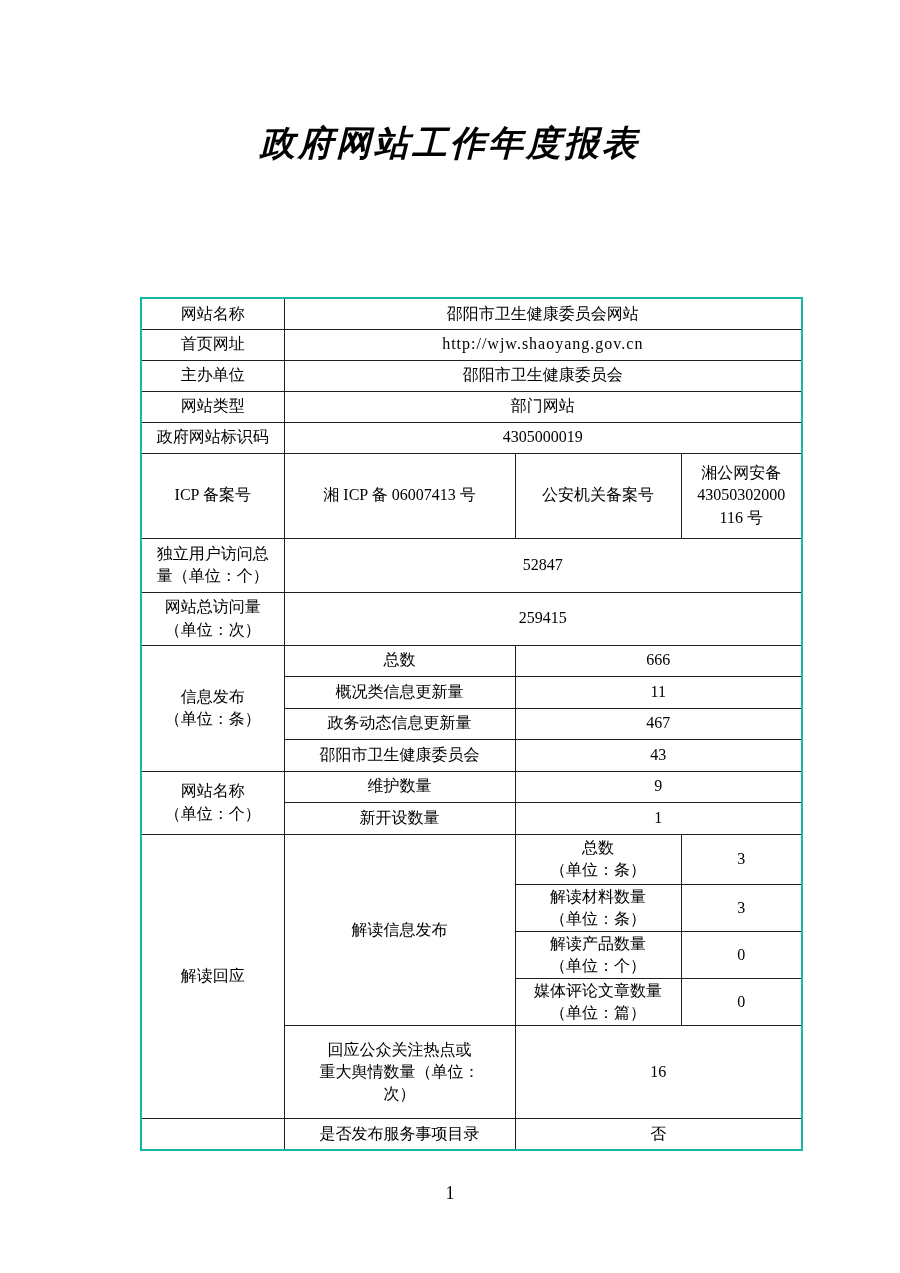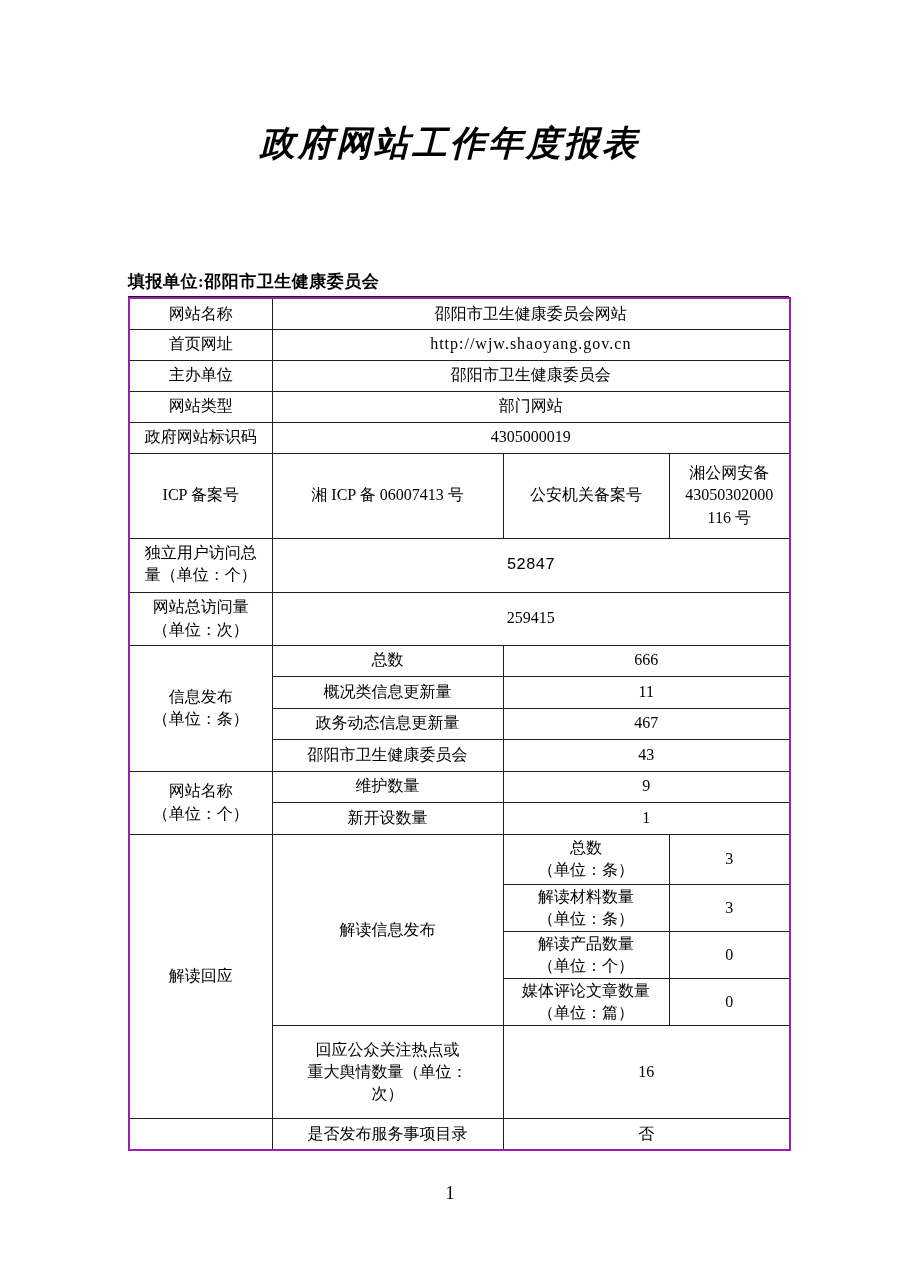--- a/index.html
+++ b/index.html
@@ -37,62 +37,61 @@
     position: absolute;
     top: 270px; left: 128px; width: 661px;
     font-size: 17px;
     font-weight: bold;
     padding-bottom: 3px;
     border-bottom: 1px solid #1a1a1a;
     letter-spacing: 0.5px;
   }
   table.report {
     position: absolute;
-    top: 297px; left: 128px;
+    top: 297px; left: 140px;
     width: 661px;
     border-collapse: collapse;
     table-layout: fixed;
-    border: 2px solid #a21caf;
+    border: 2px solid #14b8a6;
     padding-left: 48px;
   }
   table.report td {
     border: 1px solid #1f1f1f;
     text-align: center;
     vertical-align: middle;
     font-size: 16px;
     line-height: 1.38;
     padding: 1px 4px;
     white-space: pre-line;
     overflow: hidden;
   }
   td.url-cell { font-size: 17px; letter-spacing: 1px; }
   tr.h31 { height: 31px; }
   tr.h32 { height: 32px; }
   tr.h85 { height: 85px; }
-  tr.h54 { height: 54px; font-family: Liberation Mono, monospace; }
+  tr.h54 { height: 54px; }
   tr.h53 { height: 53px; margin-top: 16px; }
   tr.h50 { height: 50px; }
   tr.h47 { height: 47px; }
   tr.h46 { height: 46px; }
   tr.h93 { height: 93px; margin-left: 44px; }
   tr.h36 { height: 32px; }
   .page-number {
     position: absolute;
     top: 1183px; left: 0; width: 900px;
     text-align: center;
     font-size: 18px;
   }
 </style>
 </head>
 <body>
 
 <div class="page">
 
   <div class="doc-title">政府网站工作年度报表</div>
-  <div class="reporting-unit">填报单位:邵阳市卫生健康委员会</div>
 
   <table class="report">
     <colgroup>
       <col style="width:143px">
       <col style="width:231px">
       <col style="width:166px">
       <col style="width:121px">
     </colgroup>
     <tbody>
       <tr class="h31">

